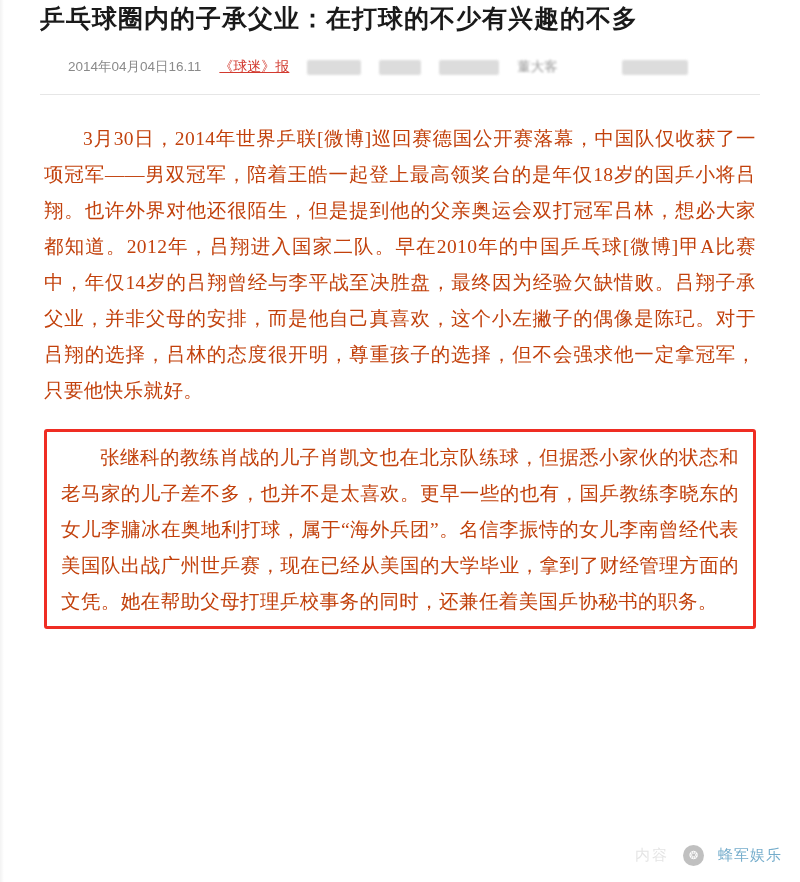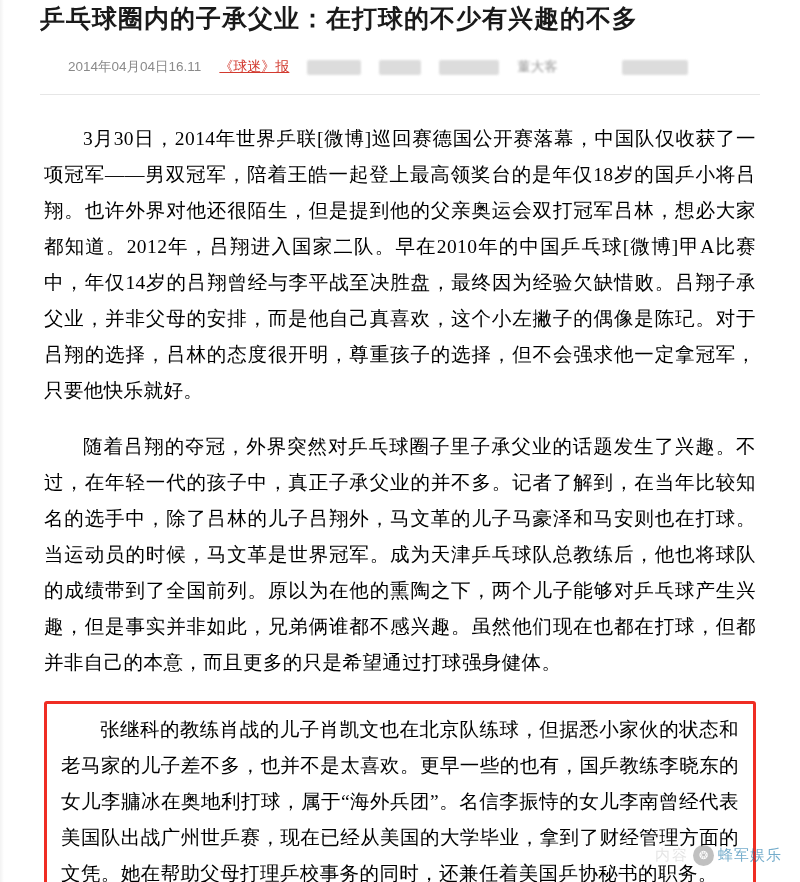--- a/index.html
+++ b/index.html
@@ -79,21 +79,21 @@
 
   
   .article-body {
     padding: 0 44px;
     margin-top: 26px;
   }
   .para {
     font-family: "Liberation Serif", serif;
     font-size: 19.5px;
     line-height: 36px;
-    color: #000000;
+    color: #c2410c;
     text-align: justify;
     margin: 0 0 20px 0;
     text-indent: 2em;
     letter-spacing: .4px;
   }
 
   
   .highlight-box {
     position: relative;
     margin: 10px 0 18px 0;
@@ -105,21 +105,21 @@
     margin-bottom: 0;
   }
 
   
   .watermark {
     position: absolute;
     right: 18px;
     bottom: 16px;
     display: flex;
     align-items: center;
-    gap: 4px;
+    gap: 14px;
     opacity: .55;
   }
   .wm-ghost {
     font-size: 15px;
     color: #cfcfcf;
     letter-spacing: 2px;
     filter: blur(.6px);
   }
   .wm-logo {
     width: 21px; height: 21px;
@@ -165,21 +165,20 @@
       <span class="meta-blur b4"></span>
     </div>
   </div>
 
   <div class="divider"></div>
 
   <div class="article-body">
 
     <p class="para">3月30日，2014年世界乒联[微博]巡回赛德国公开赛落幕，中国队仅收获了一项冠军——男双冠军，陪着王皓一起登上最高领奖台的是年仅18岁的国乒小将吕翔。也许外界对他还很陌生，但是提到他的父亲奥运会双打冠军吕林，想必大家都知道。2012年，吕翔进入国家二队。早在2010年的中国乒乓球[微博]甲A比赛中，年仅14岁的吕翔曾经与李平战至决胜盘，最终因为经验欠缺惜败。吕翔子承父业，并非父母的安排，而是他自己真喜欢，这个小左撇子的偶像是陈玘。对于吕翔的选择，吕林的态度很开明，尊重孩子的选择，但不会强求他一定拿冠军，只要他快乐就好。</p>
 
-    <p class="para">随着吕翔的夺冠，外界突然对乒乓球圈子里子承父业的话题发生了兴趣。不过，在年轻一代的孩子中，真正子承父业的并不多。记者了解到，在当年比较知名的选手中，除了吕林的儿子吕翔外，马文革的儿子马豪泽和马安则也在打球。当运动员的时候，马文革是世界冠军。成为天津乒乓球队总教练后，他也将球队的成绩带到了全国前列。原以为在他的熏陶之下，两个儿子能够对乒乓球产生兴趣，但是事实并非如此，兄弟俩谁都不感兴趣。虽然他们现在也都在打球，但都并非自己的本意，而且更多的只是希望通过打球强身健体。</p>
 
     <div class="highlight-box">
       <p class="para">张继科的教练肖战的儿子肖凯文也在北京队练球，但据悉小家伙的状态和老马家的儿子差不多，也并不是太喜欢。更早一些的也有，国乒教练李晓东的女儿李牅冰在奥地利打球，属于“海外兵团”。名信李振恃的女儿李南曾经代表美国队出战广州世乒赛，现在已经从美国的大学毕业，拿到了财经管理方面的文凭。她在帮助父母打理乒校事务的同时，还兼任着美国乒协秘书的职务。</p>
     </div>
 
   </div>
 
   <div class="watermark">
     <span class="wm-ghost">内容</span>
     <span class="wm-logo">❂</span>

